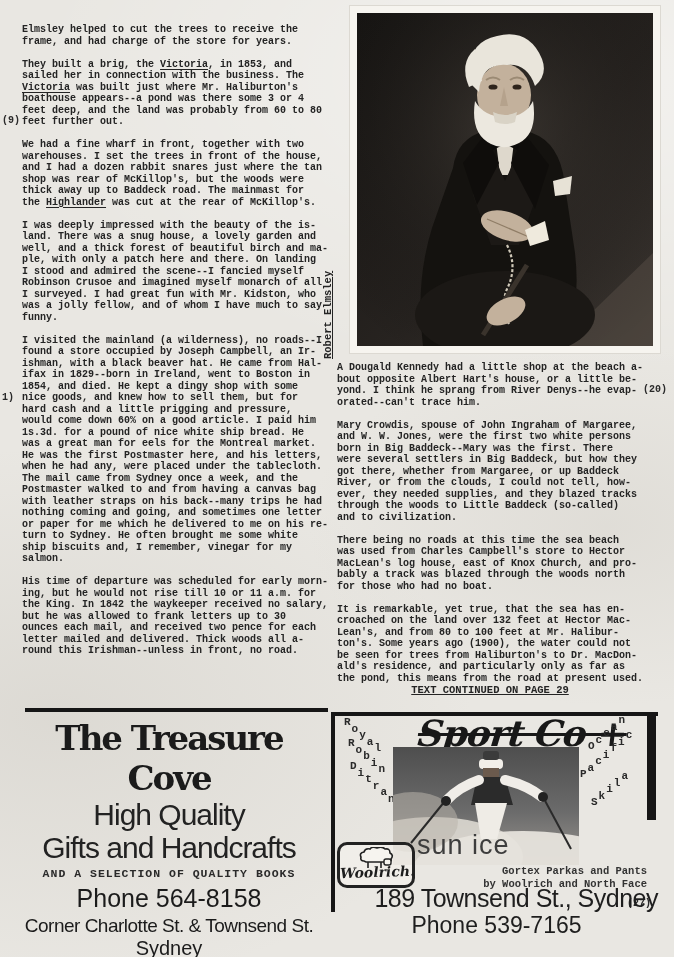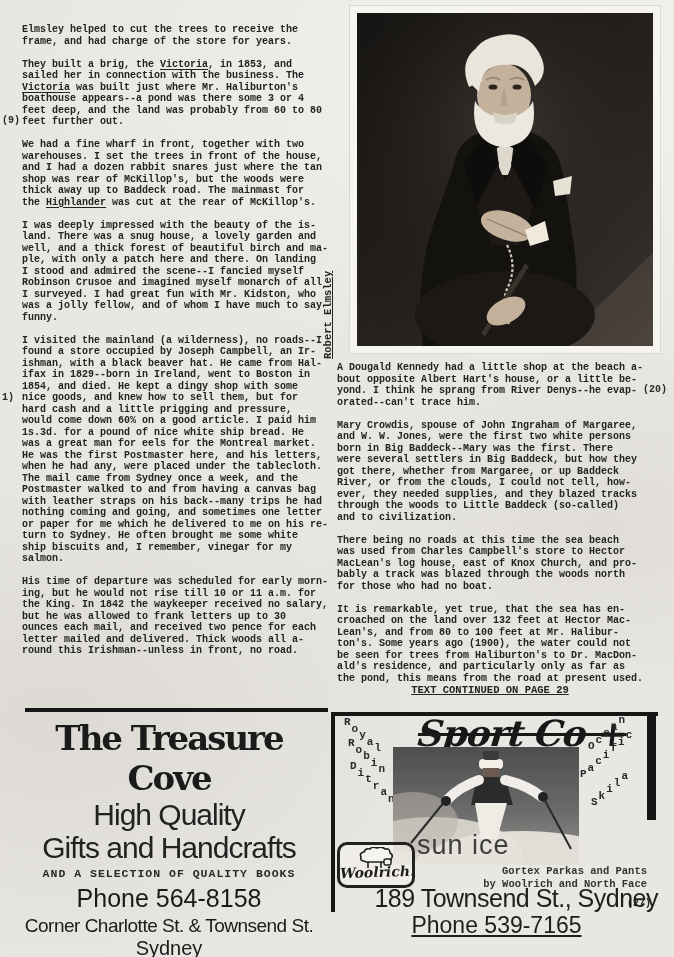--- a/index.html
+++ b/index.html
@@ -52,21 +52,21 @@
   .woolrich{position:absolute; left:2px; top:126px; width:78px; height:46px; border:3px solid #222; border-radius:10px;
     box-sizing:border-box; text-align:center; background:rgba(246,244,239,.6);}
   .woolrich svg{display:block; margin:2px auto 0;}
   .woolrich-name{font-family:"DejaVu Serif","Liberation Serif",serif; font-style:italic; font-weight:700;
     font-size:14px; margin-top:-7px; transform:rotate(-2deg); color:#1d1d1d;}
   .sport-tagline{position:absolute; left:92px; top:149px; width:220px; text-align:right;
     font-size:10.5px; font-weight:700; line-height:13px; white-space:pre-line; color:#333;}
   .sport-address{position:absolute; left:0; right:0; top:168px; text-align:right;
     font-family:"Liberation Sans","DejaVu Sans",sans-serif; font-size:25px; letter-spacing:-0.5px; color:#1e1e1e;}
   .sport-phone{position:absolute; left:0; right:0; top:196px; text-align:center;
-    font-family:"Liberation Sans","DejaVu Sans",sans-serif; font-size:23px; color:#1e1e1e;text-decoration:underline;}
+    font-family:"Liberation Sans","DejaVu Sans",sans-serif; font-size:23px; color:#1e1e1e;}
 </style>
 </head>
 <body>
 
 <div class="page">
 
   <div class="col col-left">
       <div class="para">Elmsley helped to cut the trees to receive the
 frame, and had charge of the store for years.</div>
       <div class="para">They built a brig, the <u>Victoria</u>, in 1853, and

